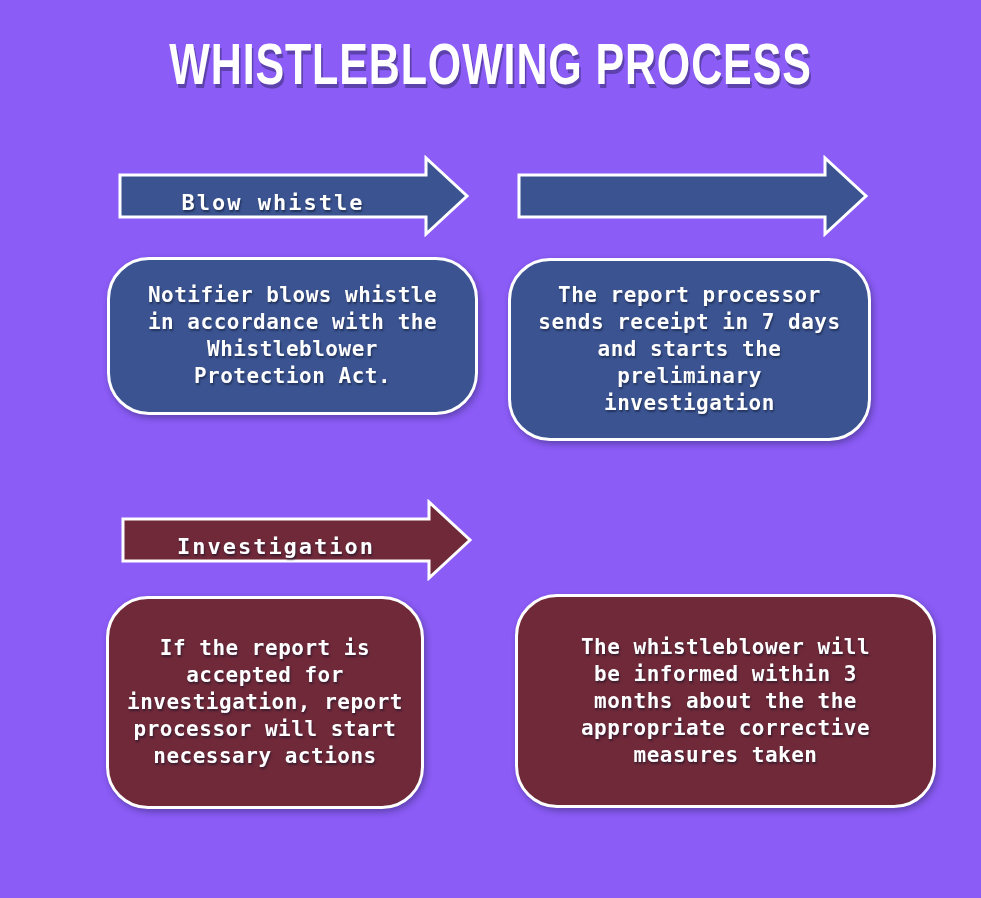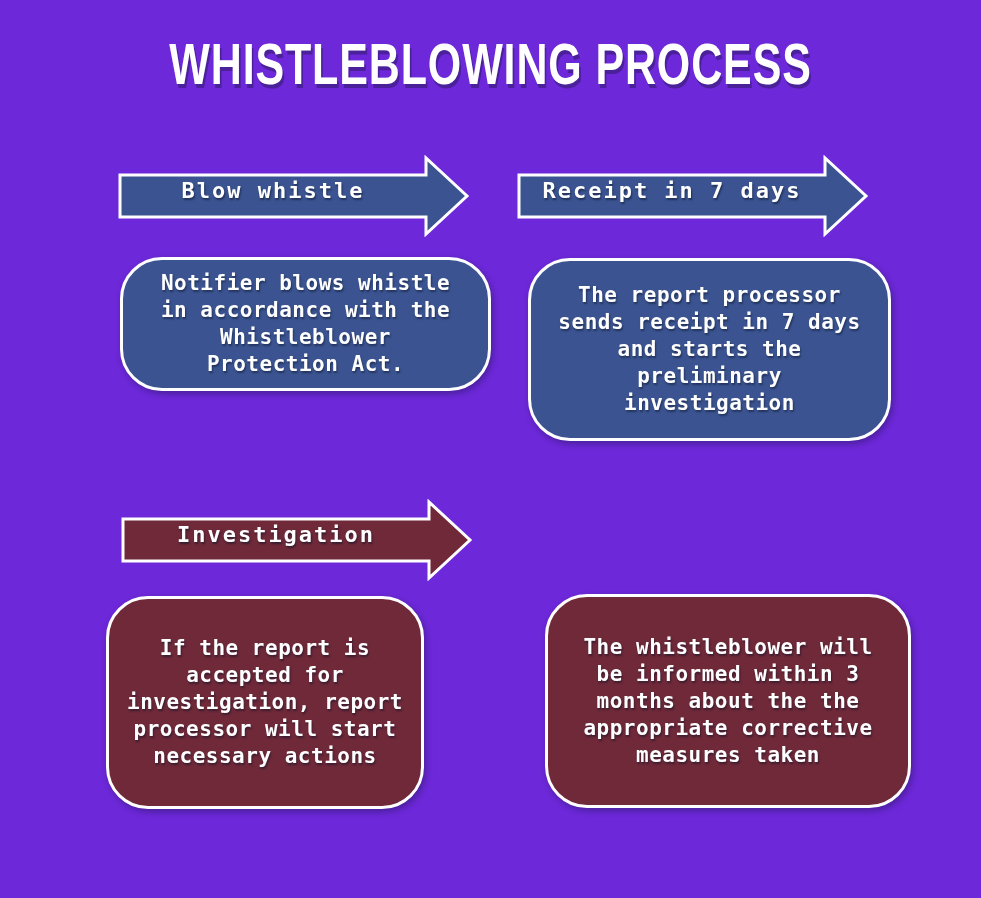--- a/index.html
+++ b/index.html
@@ -38,21 +38,21 @@
   }
   .arrow svg {
     position: absolute;
     left: 0;
     top: 0;
     display: block;
   }
   .arrow-label {
     position: absolute;
     left: 2px;
-    top: 20px;
+    top: 32px;
     width: 306px;
     height: 30px;
     display: flex;
     align-items: center;
     justify-content: center;
     color: #ffffff;
     font-size: 22px;
     font-weight: bold;
     letter-spacing: 2px;
     white-space: nowrap;
@@ -76,44 +76,43 @@
     letter-spacing: 0.5px;
     text-align: center;
     white-space: pre-line;
     text-shadow: 1px 2px 2px rgba(10, 18, 40, 0.5);
     padding: 0 10px;
   }
 </style>
 </head>
 <body>
 
-<div class="canvas" data-bind-bg="colors.background" style="background-color: #6d28d9;">
+<div class="canvas" data-bind-bg="colors.background" style="background-color: #8b5cf6;">
 
   <h1 class="title" data-bind="title">WHISTLEBLOWING PROCESS</h1>
 
   <div class="arrow" style="left:118px; top:155px;">
     <svg width="352" height="82" viewBox="0 0 352 82" aria-hidden="true">
       <polygon points="2,20 308,20 308,3 349,41 308,79 308,62 2,62" stroke="#ffffff" stroke-width="3" stroke-linejoin="miter" fill="#3b5491"></polygon>
     </svg>
     <div class="arrow-label" data-bind="steps.0.arrow_label">Blow whistle</div>
   </div>
-  <div class="box" style="left: 120px; top: 257px; width: 371px; height: 134px; background-color: rgb(59, 84, 145);" data-bind-bg="steps.0.fill">
+  <div class="box" style="left: 107px; top: 257px; width: 371px; height: 158px; background-color: rgb(59, 84, 145);" data-bind-bg="steps.0.fill">
     <div class="box-text" data-bind="steps.0.description">Notifier blows whistle
 in accordance with the
 Whistleblower
 Protection Act.</div>
   </div>
 
   <div class="arrow" style="left:517px; top:155px;">
     <svg width="352" height="82" viewBox="0 0 352 82" aria-hidden="true">
       <polygon points="2,20 308,20 308,3 349,41 308,79 308,62 2,62" stroke="#ffffff" stroke-width="3" stroke-linejoin="miter" fill="#3b5491"></polygon>
     </svg>
-    <div class="arrow-label" data-bind="steps.1.arrow_label">Receipt in 7 days</div>
   </div>
-  <div class="box" style="left: 528px; top: 258px; width: 363px; height: 183px; background-color: rgb(59, 84, 145);" data-bind-bg="steps.1.fill">
+  <div class="box" style="left: 508px; top: 258px; width: 363px; height: 183px; background-color: rgb(59, 84, 145);" data-bind-bg="steps.1.fill">
     <div class="box-text" data-bind="steps.1.description">The report processor
 sends receipt in 7 days
 and starts the
 preliminary
 investigation</div>
   </div>
 
   <div class="arrow" style="left:121px; top:499px;">
     <svg width="352" height="82" viewBox="0 0 352 82" aria-hidden="true">
       <polygon points="2,20 308,20 308,3 349,41 308,79 308,62 2,62" stroke="#ffffff" stroke-width="3" stroke-linejoin="miter" fill="#6f2939"></polygon>
@@ -121,21 +120,21 @@
     <div class="arrow-label" data-bind="steps.2.arrow_label">Investigation</div>
   </div>
   <div class="box" style="left: 106px; top: 596px; width: 318px; height: 213px; background-color: rgb(111, 41, 57);" data-bind-bg="steps.2.fill">
     <div class="box-text" data-bind="steps.2.description">If the report is
 accepted for
 investigation, report
 processor will start
 necessary actions</div>
   </div>
 
-  <div class="box" style="left: 515px; top: 594px; width: 366px; height: 214px; background-color: rgb(111, 41, 57); margin-left: 30px;" data-bind-bg="steps.3.fill">
+  <div class="box" style="left: 515px; top: 594px; width: 421px; height: 214px; background-color: rgb(111, 41, 57);" data-bind-bg="steps.3.fill">
     <div class="box-text" data-bind="steps.3.description">The whistleblower will
 be informed within 3
 months about the the
 appropriate corrective
 measures taken</div>
   </div>
 
 </div>
 
 </body></html>

